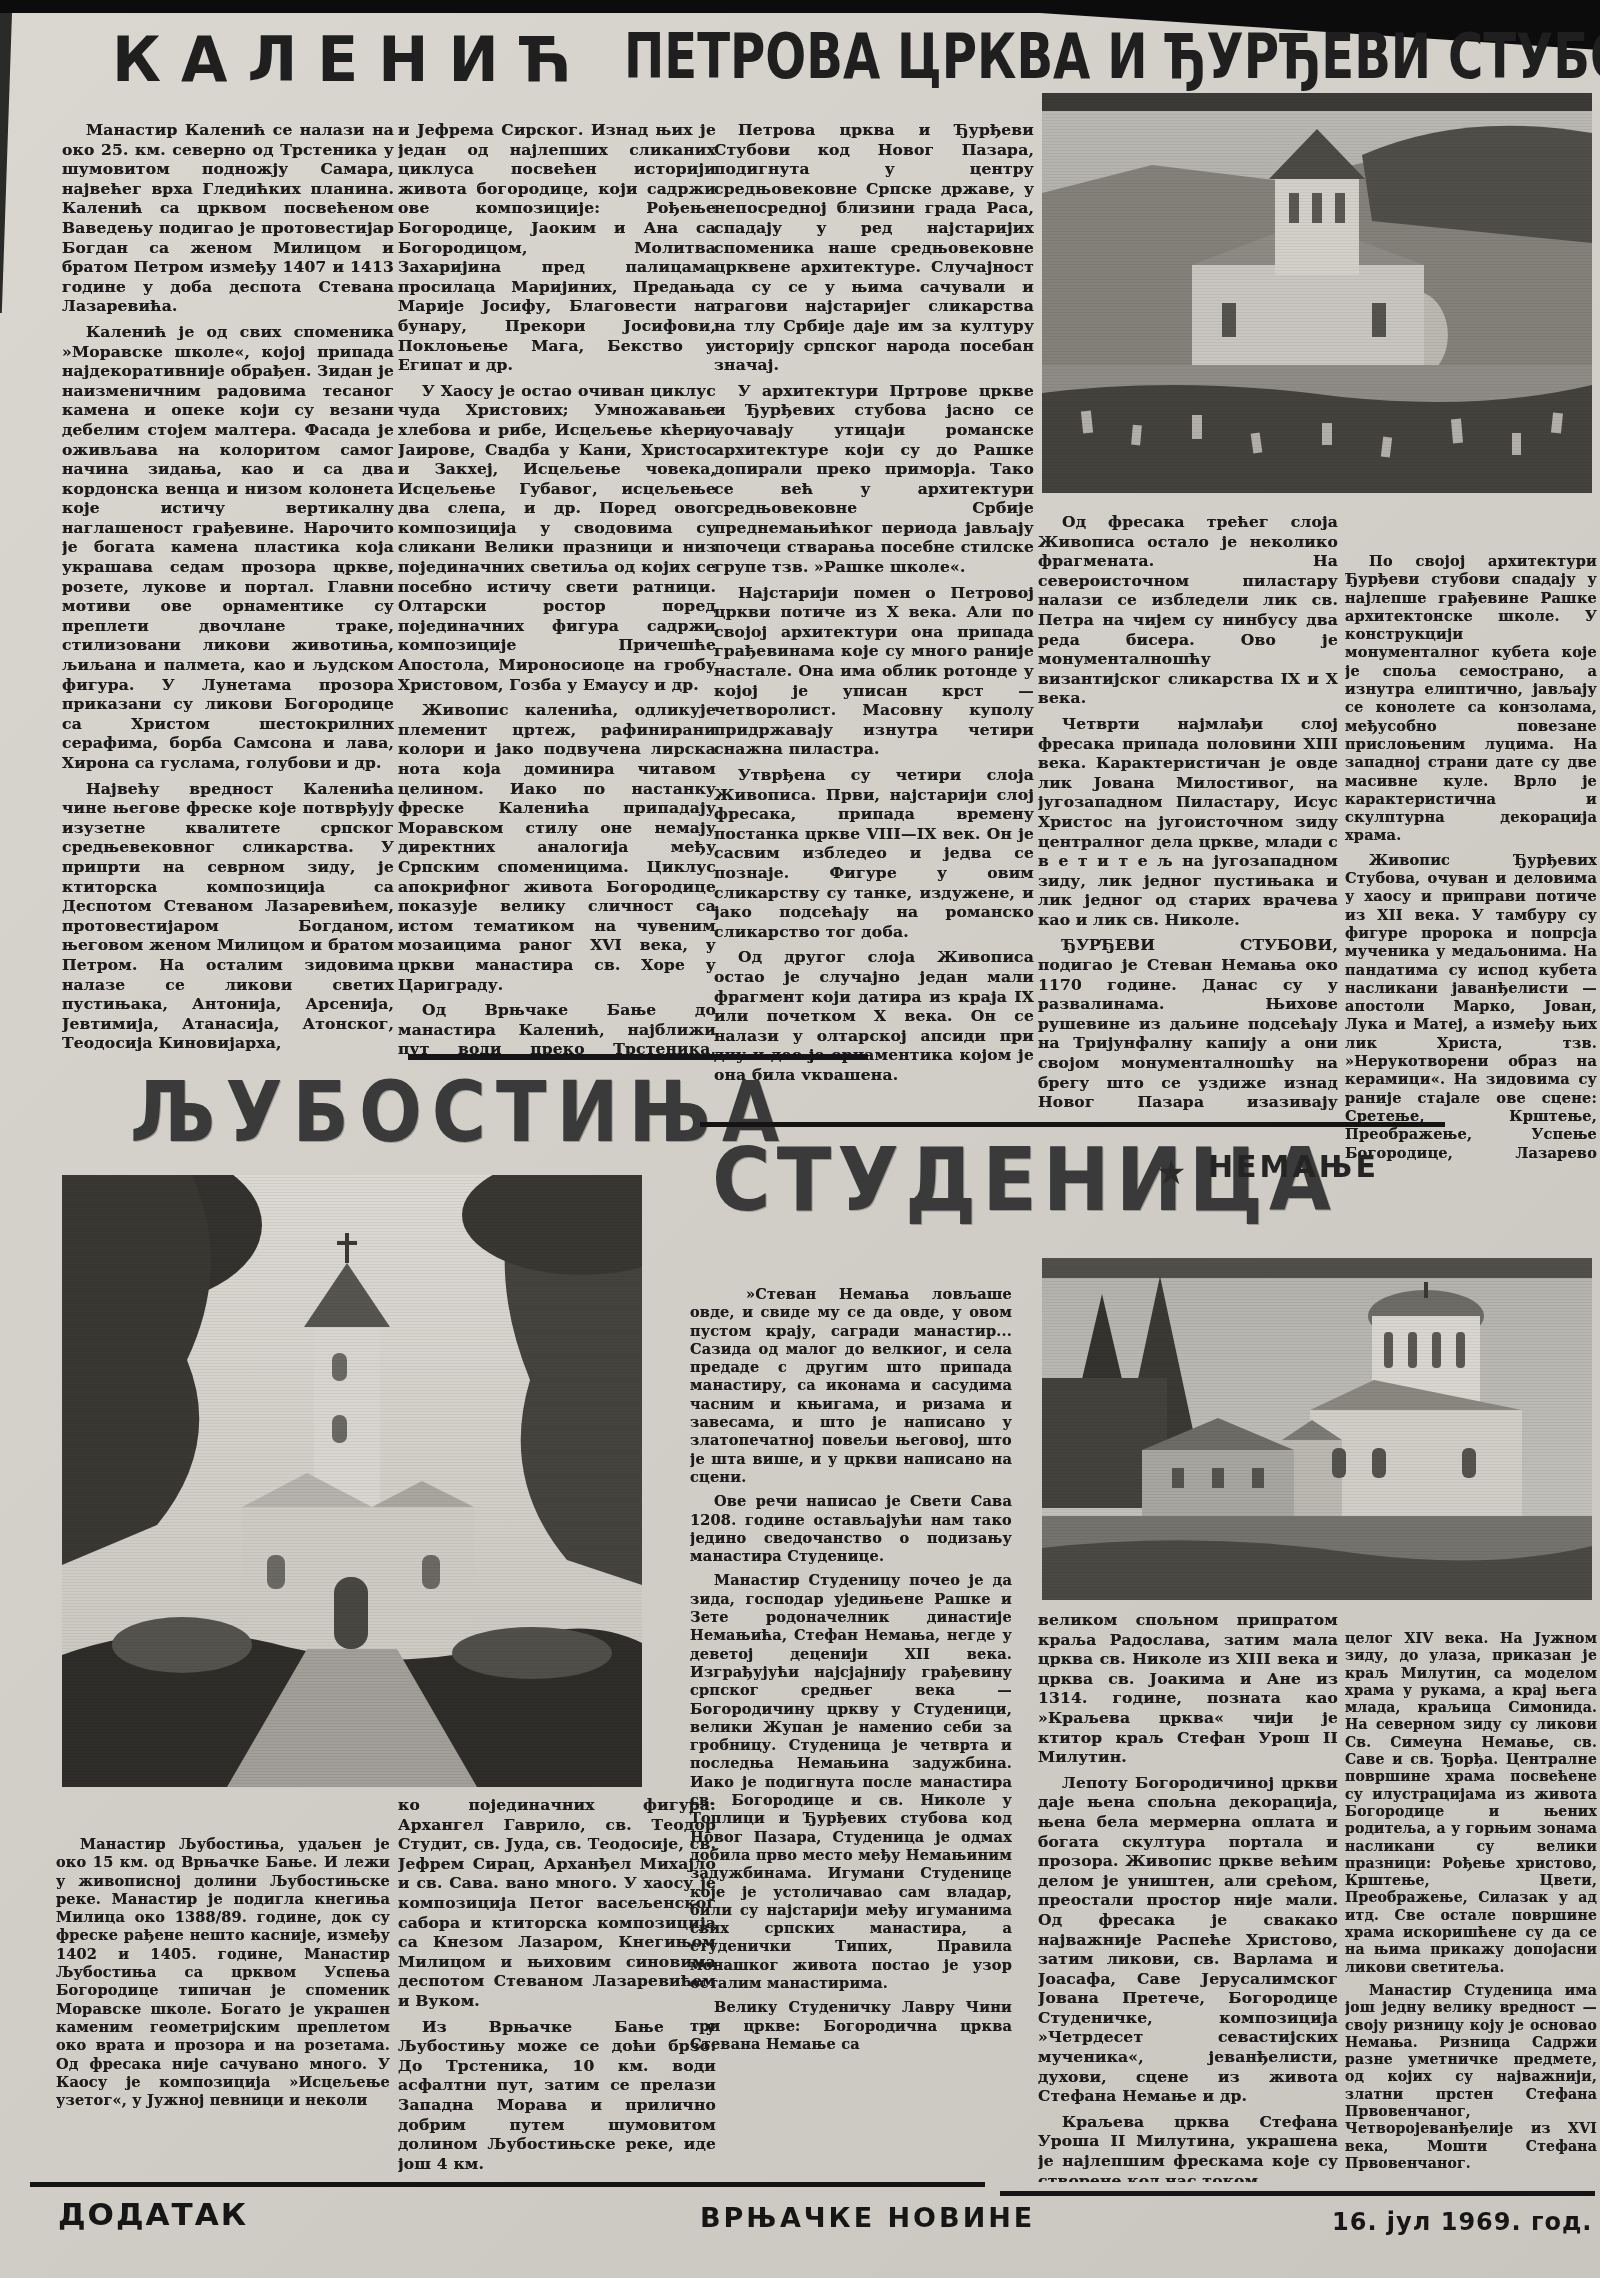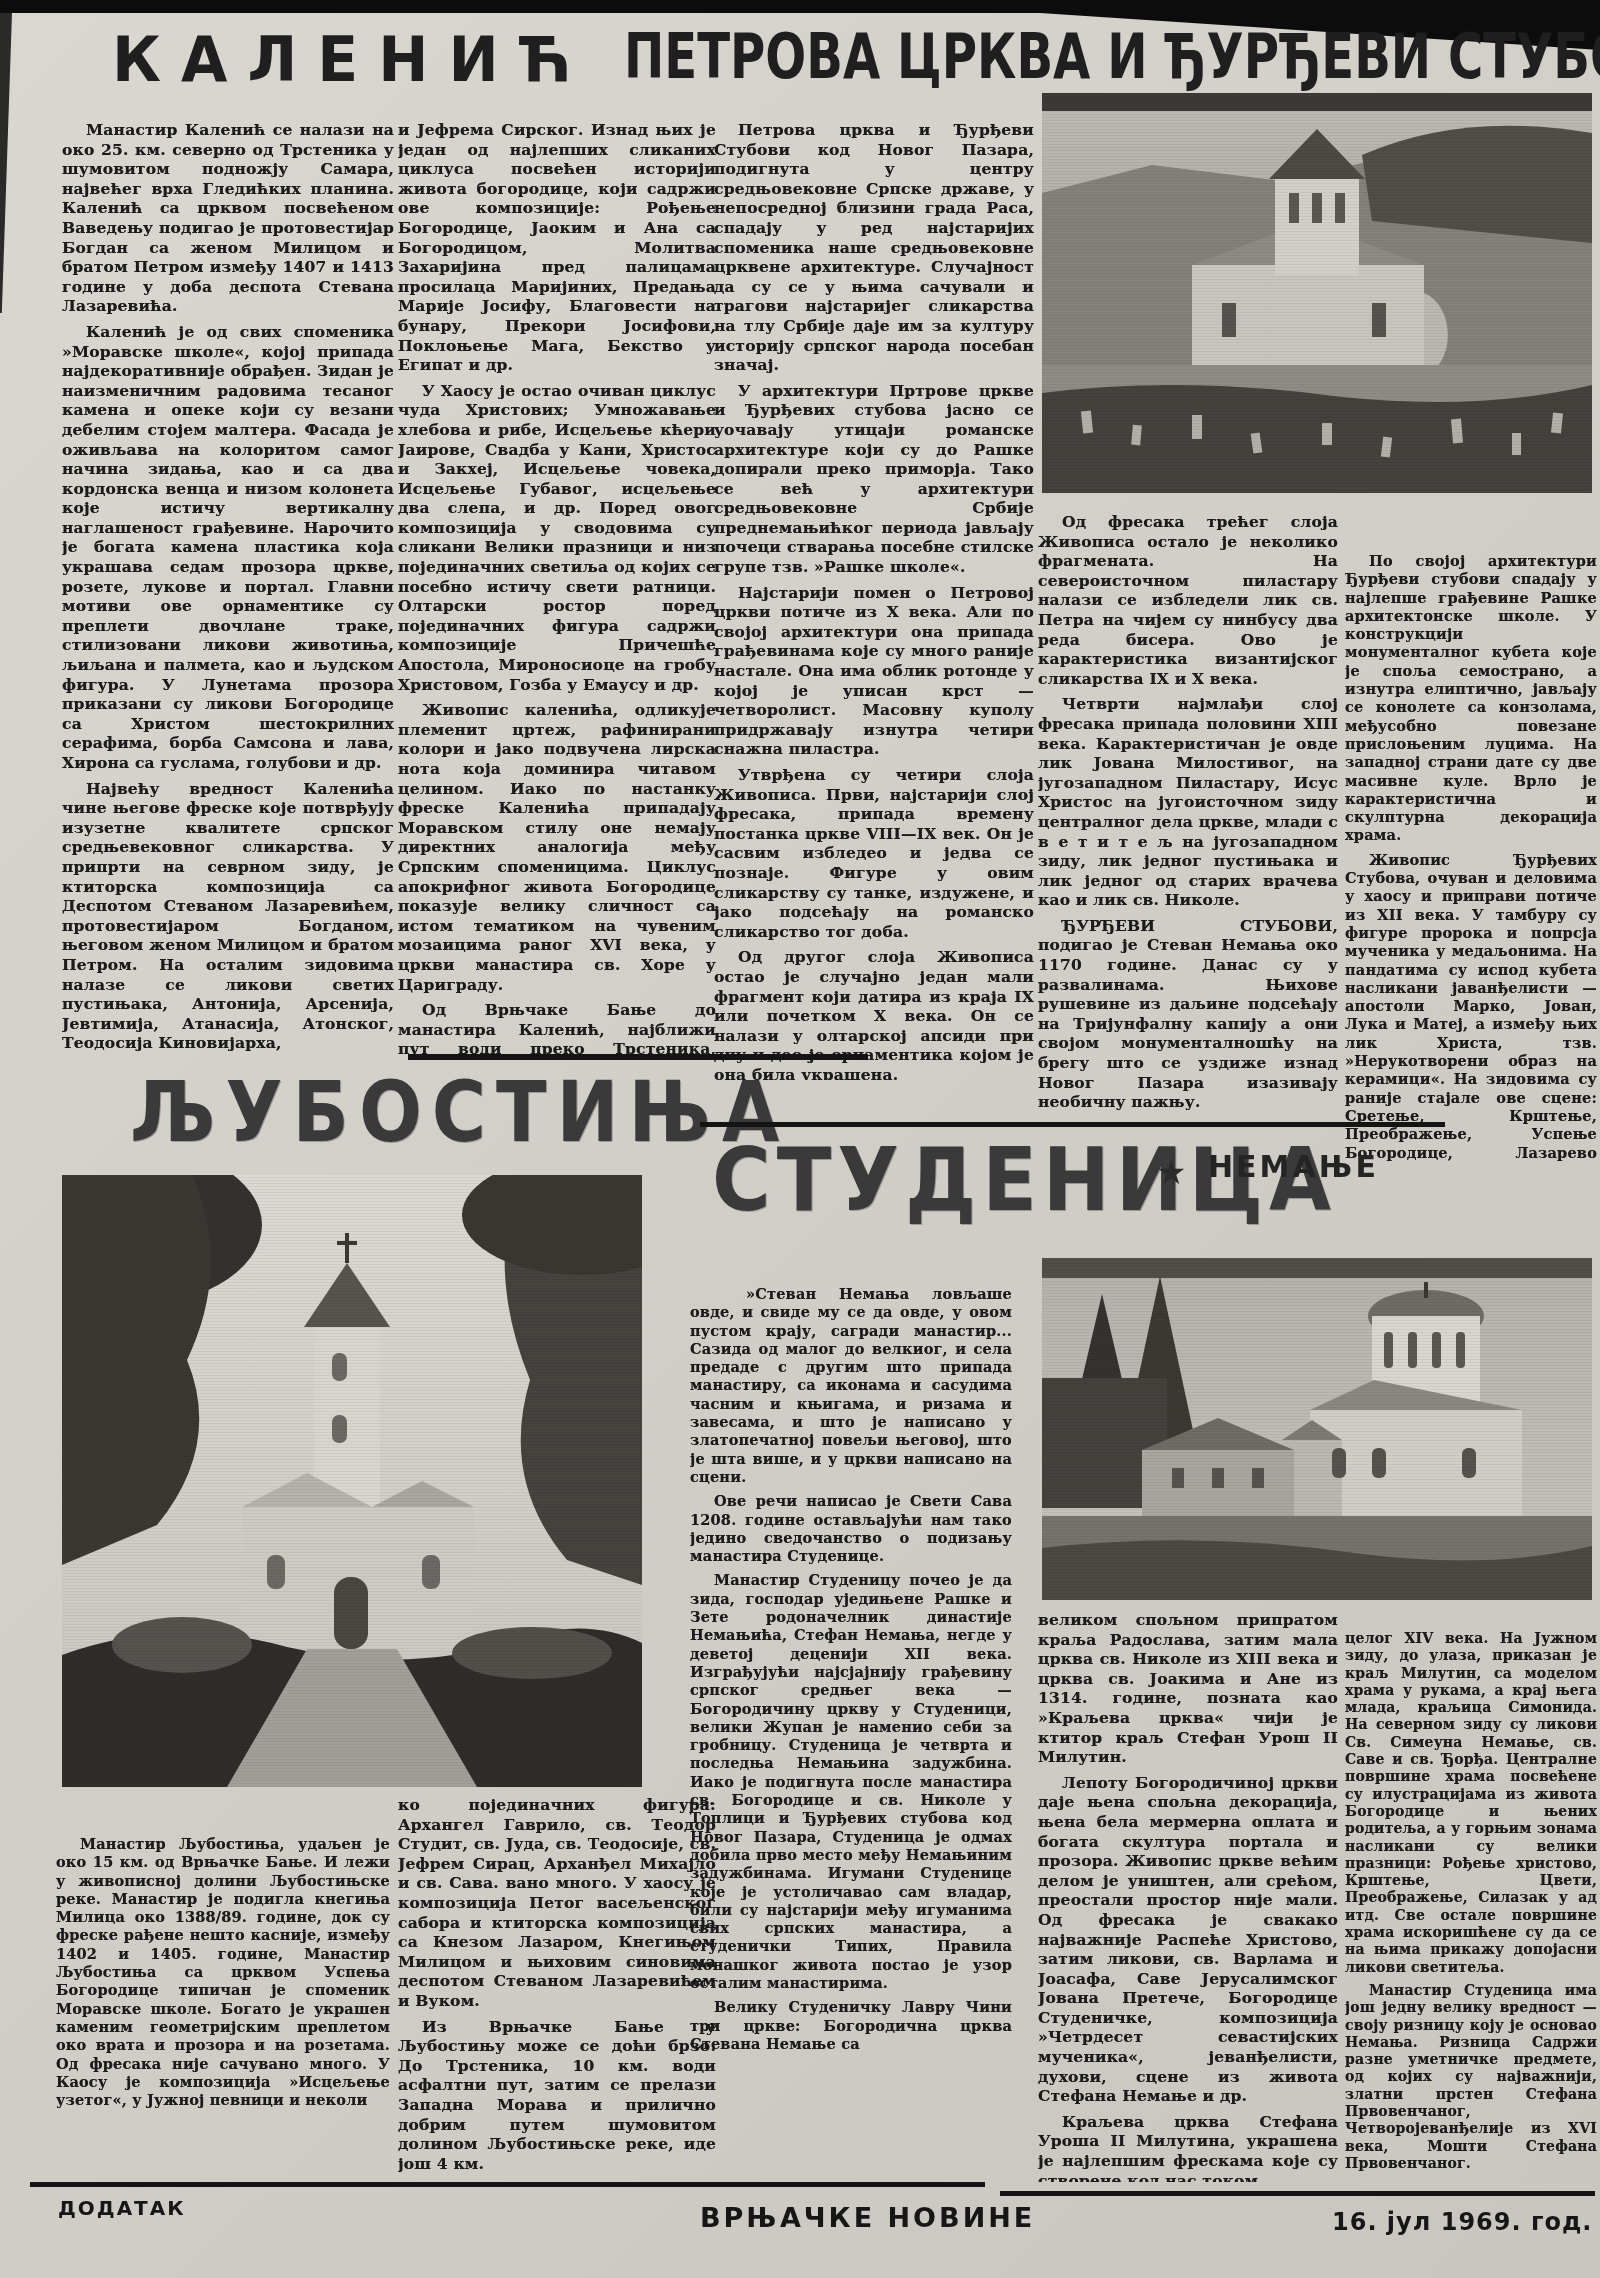--- a/index.html
+++ b/index.html
@@ -39,21 +39,21 @@
   .para.cont { text-indent:0; }
   .para.quote { text-indent:56px; }
 
   .photo { position:absolute; overflow:hidden; background:#a9a7a1;
            box-shadow:inset 0 0 18px rgba(0,0,0,.45); }
   .photo svg { display:block; width:100%; height:100%; }
   .photo::after { content:''; position:absolute; inset:0; pointer-events:none;
     background:repeating-linear-gradient(0deg, rgba(0,0,0,.055) 0 1px, rgba(255,255,255,0) 1px 3px); }
 
   .footer-text { position:absolute; font-family:"DejaVu Sans",sans-serif; font-weight:700; color:#161616; }
-  .f-left   { left:58px;  top:2196px; font-size:20px; letter-spacing:2px; }
+  .f-left   { left:58px;  top:2196px; font-size:31px; letter-spacing:2px; }
   .f-center { left:700px; top:2202px; font-size:27px; letter-spacing:3px; }
   .f-right  { left:1332px;top:2208px; font-size:24px; letter-spacing:1px; }
 </style>
 </head>
 <body>
 
 <div class="page">
 
   <div class="art-top"></div>
   <div class="art-tr"></div>
@@ -114,21 +114,21 @@
         <rect x="280" y="330" width="10" height="22"></rect>
         <rect x="340" y="344" width="9" height="20" transform="rotate(7 344 354)"></rect>
         <rect x="410" y="326" width="10" height="24" transform="rotate(-5 415 338)"></rect>
         <rect x="470" y="340" width="9" height="22"></rect>
         <rect x="510" y="320" width="10" height="20" transform="rotate(6 515 330)"></rect>
       </g>
     </svg>
   </div>
 
   <div class="col" style="left:1038px;top:512px;width:300px;height:600px">
-      <p class="para">Од фресака трећег слоја Живописа остало је неколико фрагмената. На североисточном пиластару налази се избледели лик св. Петра на чијем су нинбусу два реда бисера. Ово је карактеристика византијског сликарства IX и X века.</p>
+      <p class="para">Од фресака трећег слоја Живописа остало је неколико фрагмената. На североисточном пиластару налази се избледели лик св. Петра на чијем су нинбусу два реда бисера. Ово је монументалношћу византијског сликарства IX и X века.</p>
       <p class="para">Четврти најмлађи слој фресака припада половини XIII века. Карактеристичан је овде лик Јована Милостивог, на југозападном Пиластару, Исус Христос на југоисточном зиду централног дела цркве, млади с в е т и т е љ на југозападном зиду, лик једног пустињака и лик једног од старих врачева као и лик св. Николе.</p>
       <p class="para">ЂУРЂЕВИ СТУБОВИ, подигао је Стеван Немања око 1170 године. Данас су у развалинама. Њихове рушевине из даљине подсећају на Тријунфалну капију а они својом монументалношћу на брегу што се уздиже изнад Новог Пазара изазивају необичну пажњу.</p>
     </div>
   <div class="col tight" style="left:1345px;top:512px;width:252px;height:612px">
       <p class="para">По својој архитектури Ђурђеви стубови спадају у најлепше грађевине Рашке архитектонске школе. У конструкцији монументалног кубета које је споља семострано, а изнутра елиптично, јављају се конолете са конзолама, међусобно повезане прислоњеним луцима. На западној страни дате су две масивне куле. Врло је карактеристична и скулптурна декорација храма.</p>
       <p class="para">Живопис Ђурђевих Стубова, очуван и деловима у хаосу и приправи потиче из XII века. У тамбуру су фигуре пророка и попрсја мученика у медаљонима. На пандатима су испод кубета насликани јаванђелисти — апостоли Марко, Јован, Лука и Матеј, а између њих лик Христа, тзв. »Нерукотворени образ на керамици«. На зидовима су раније стајале ове сцене: Сретење, Крштење, Преображење, Успење Богородице, Лазарево Васкрсење и Силазак, жење, Јудин Полубац, Духо у ап.</p>
     </div>
 
   <div class="rule" style="left:408px;top:1054px;width:460px;height:6px"></div>
   <div class="headline h-big h-ljubostinja">ЉУБОСТИЊА</div>

